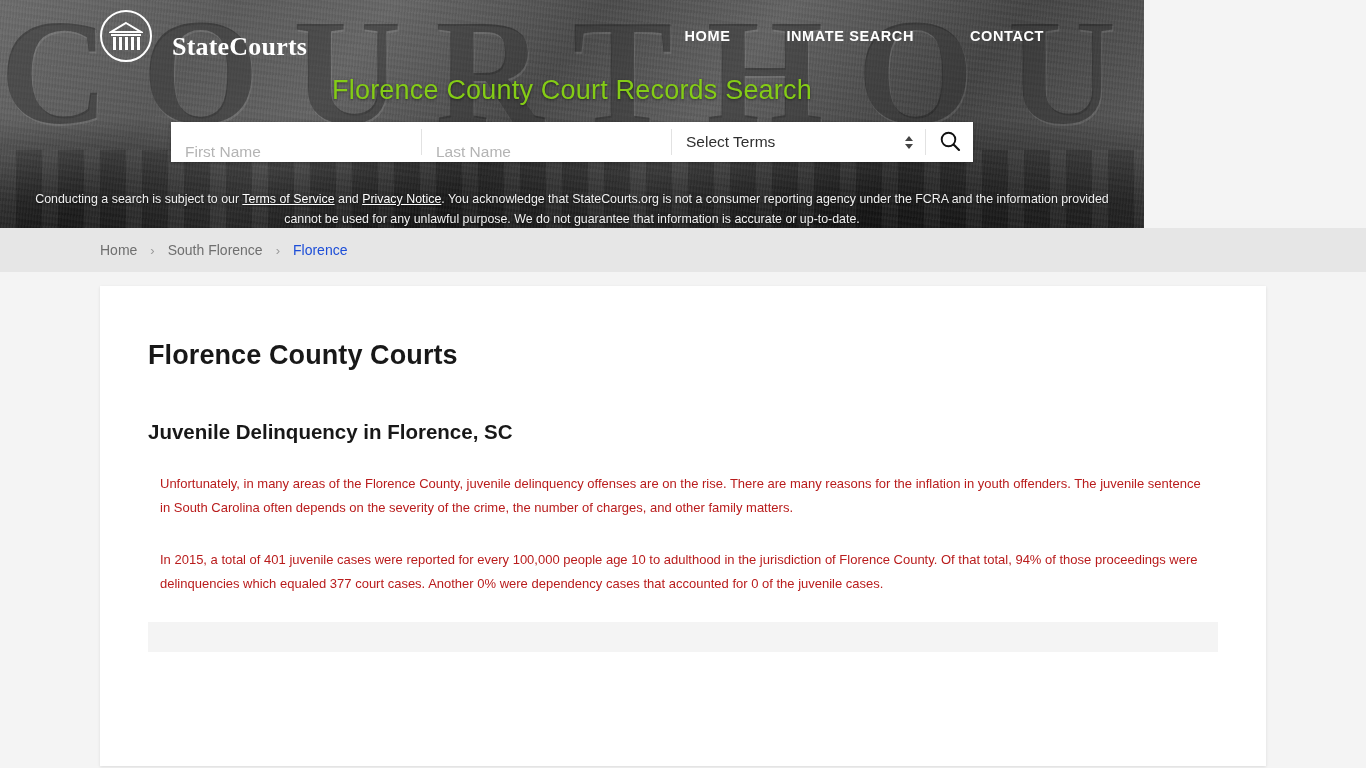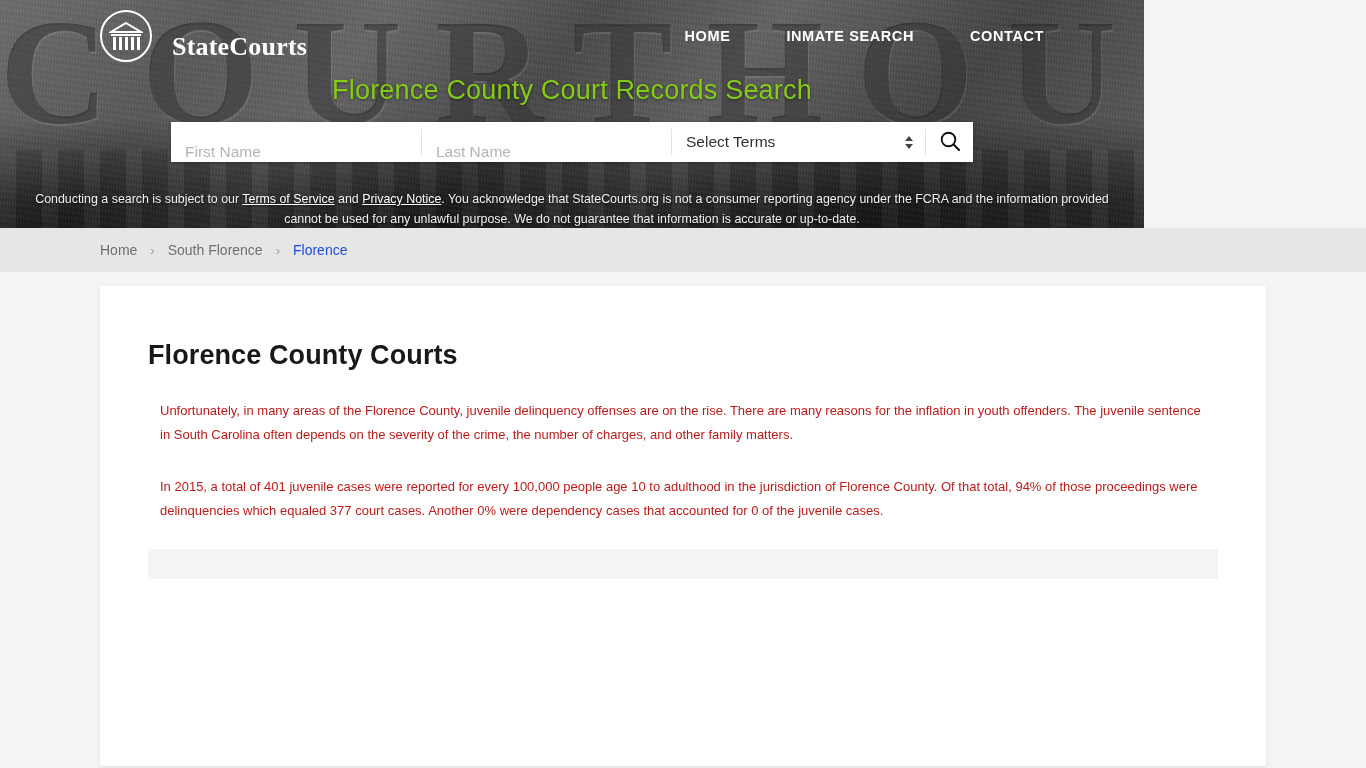--- a/index.html
+++ b/index.html
@@ -272,17 +272,18 @@
   <a href="#">Home</a>
   <span class="sep">›</span>
   <a href="#">South Florence</a>
   <span class="sep">›</span>
   <span class="cur">Florence</span>
 </div>
 
 <div class="page">
   <div class="card">
     <h2 class="h1">Florence County Courts</h2>
+    <h3 class="h2">Juvenile Delinquency in Florence, SC</h3>
     <p class="para">Unfortunately, in many areas of the Florence County, juvenile delinquency offenses are on the rise. There are many reasons for the inflation in youth offenders. The juvenile sentence in South Carolina often depends on the severity of the crime, the number of charges, and other family matters.</p>
     <p class="para">In 2015, a total of 401 juvenile cases were reported for every 100,000 people age 10 to adulthood in the jurisdiction of Florence County. Of that total, 94% of those proceedings were delinquencies which equaled 377 court cases. Another 0% were dependency cases that accounted for 0 of the juvenile cases.</p>
     <div class="grayblock"></div>
   </div>
 </div>
 
 </body></html>

